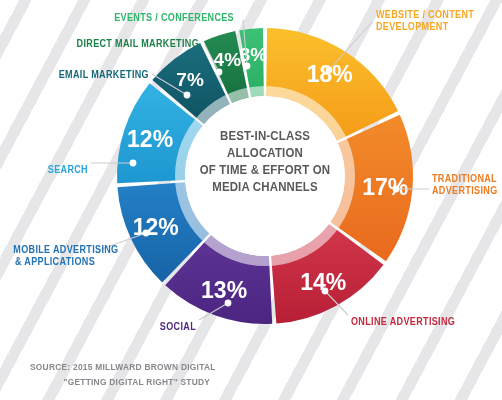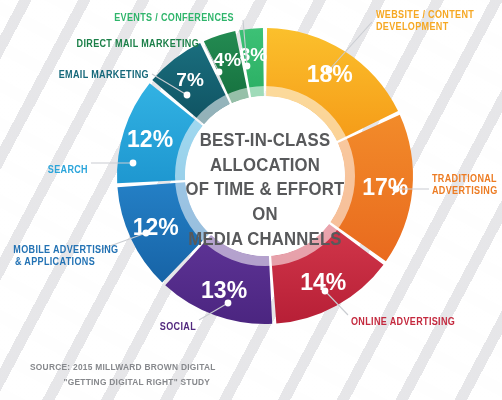--- a/index.html
+++ b/index.html
@@ -50,21 +50,21 @@
     line-height:1.55; letter-spacing:0.3px;
     transform:scaleX(0.88); transform-origin:left top;
     white-space:nowrap;
   }
   #source-note .ln2 { display:block; padding-left:38px; }
 
   #center-text {
     position:absolute; z-index:5;
     left:166px; top:128px; width:198px;
     text-align:center; color:#58595b;
-    font-weight:bold; font-size:19px; line-height:1.30;
+    font-weight:bold; font-size:13px; line-height:1.30;
     letter-spacing:0.2px; text-transform:uppercase;
   }
   #center-text span { display:block; transform:scaleX(0.88); }
   .pct-text {
     fill:#ffffff; font-family:"Liberation Sans", sans-serif;
     font-weight:bold; text-anchor:middle; dominant-baseline:central;
   }
 </style>
 </head>
 <body>

